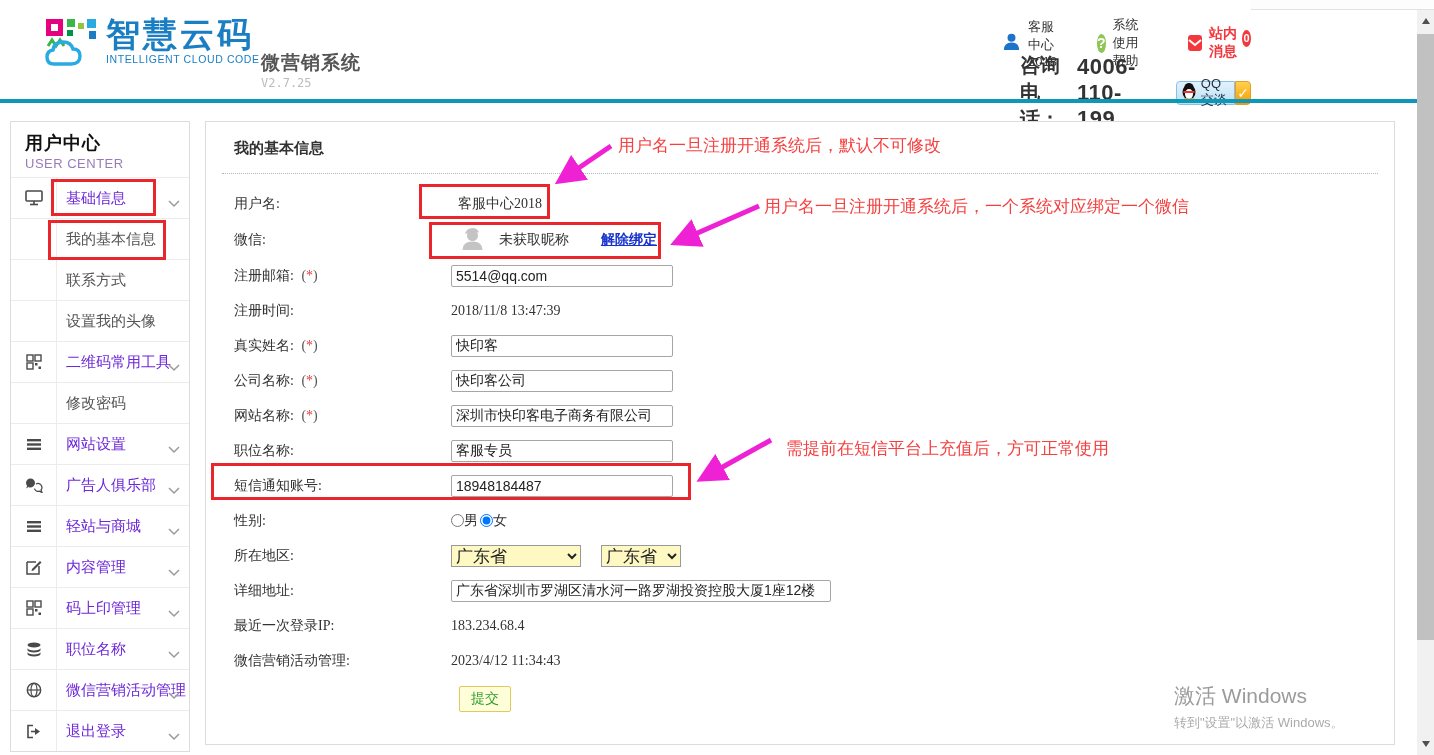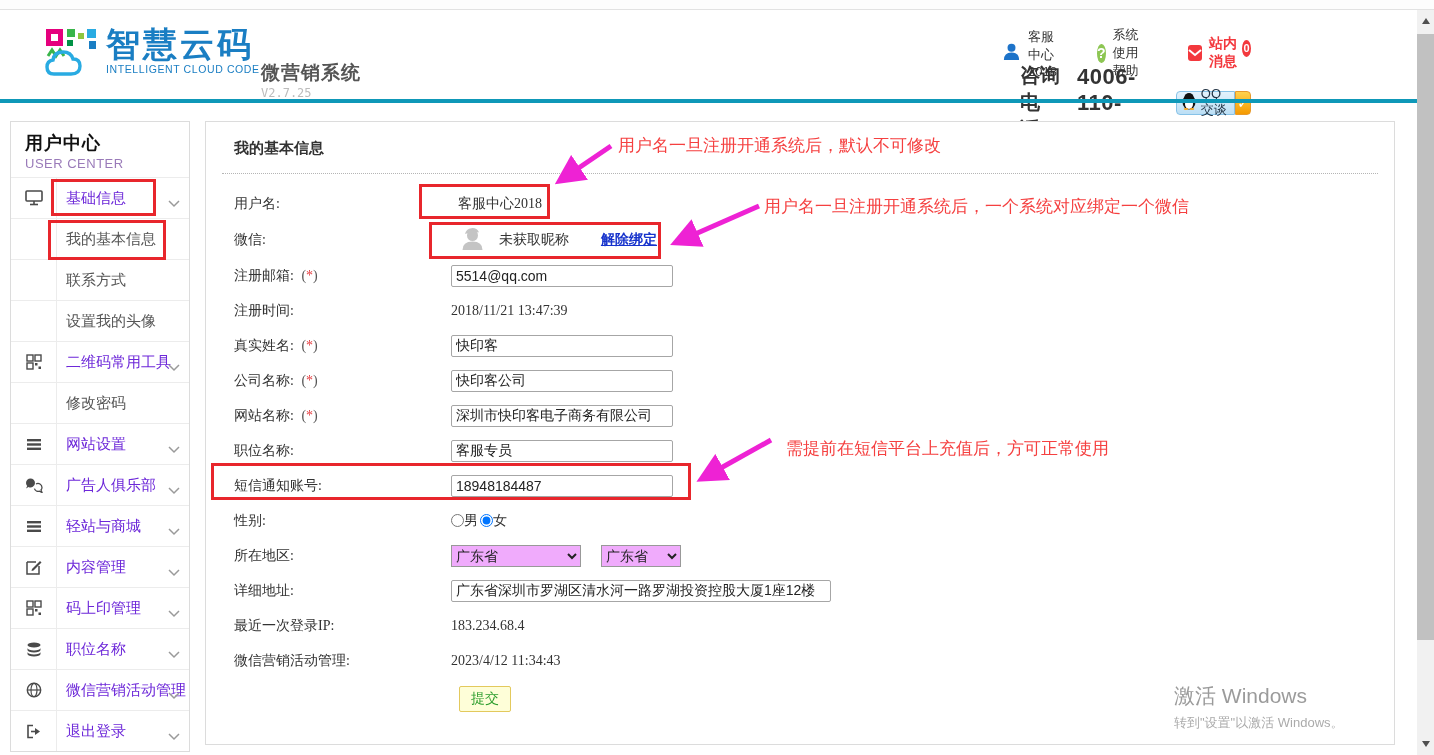--- a/index.html
+++ b/index.html
@@ -4,21 +4,21 @@
 <style>
   * { margin:0; padding:0; box-sizing:border-box; }
   html,body { width:1434px; height:755px; background:#fff; overflow:hidden;
               font-family:"Liberation Sans","DejaVu Sans",sans-serif; }
 
   
   .top-strip { position:absolute; left:0; top:0; width:1434px; height:10px;
                background:#fdfdfd; border-bottom:1px solid #e2e2e2; }
 
   
-  .header { position:absolute; left:0; top:10px; width:1251px; height:89px; background:#fff; }
+  .header { position:absolute; left:0; top:0; width:1251px; height:89px; background:#fff; }
   .logo-wrap { position:absolute; left:44px; top:16px; display:flex; align-items:flex-start; }
   .logo-text-block { margin-left:8px; }
   .logo-title { font-size:34px; font-weight:bold; color:#1a7ec3; letter-spacing:3px; line-height:36px; }
   .logo-sub { font-size:10.5px; font-weight:normal; color:#1a7ec3; letter-spacing:0.6px; margin-top:1px; }
   .product-wrap { position:absolute; left:253px; top:50px; display:flex; align-items:baseline;flex-direction:column; }
   .product-name { font-size:19px; font-weight:bold; color:#555; letter-spacing:1px; }
   .product-version { font-size:12px; color:#bcbcbc; margin-left:8px; font-family:"DejaVu Sans Mono",monospace; }
 
   .hdr-row1 { position:absolute; left:1002px; top:16px; display:flex; align-items:center; }
   .hdr-item { display:flex; align-items:center; margin-right:40px; cursor:pointer; }
@@ -79,21 +79,21 @@
   .ipt { width:222px; height:22px; border:1px solid #a6a6a6; border-radius:2px; padding:1px 4px;
          font-size:14px; color:#222; background:#fff; }
   .ipt-wide { width:380px; }
   .uname-val { padding-left:7px; }
   .wx-nick { margin-left:13px; }
   .wx-link { margin-left:32px; font-size:14px; font-weight:bold; color:#1733cc;
              text-decoration:underline; font-family:"Liberation Serif","DejaVu Serif",serif; cursor:pointer; }
   .radio-group { display:flex; align-items:center; }
   .radio-group input { margin:0; }
   .radio-group .static-value { margin-right:2px; }
-  .sel { height:22px; border:1px solid #999; background:#f0abfc; font-size:14px; color:#222; }
+  .sel { height:22px; border:1px solid #999; background:#fef9c3; font-size:17px; color:#222; }
   .sel1 { width:130px; }
   .sel2 { width:80px; margin-left:20px; }
   .submit-row { margin-top:8px; padding-left:253px; }
   .submit-btn { padding:3px 11px; font-size:14px; color:#2e9e2e; background:#fefed8;
                 border:1px solid #e3c95d; border-radius:2px; cursor:pointer; }
 
   .red-user   { position:absolute; left:213px; top:62px;  width:131px; height:35px;
                 border:3px solid #e8262c; pointer-events:none; z-index:5; }
   .red-wechat { position:absolute; left:223px; top:100px; width:232px; height:37px;
                 border:3px solid #e8262c; pointer-events:none; z-index:5; }
@@ -416,21 +416,21 @@
     <div class="row">
       <span class="lbl">
         <span>注册邮箱:</span>
         <span class="req"><span>(</span><span class="star">*</span><span>)</span></span>
       </span>
       <input class="ipt" value="5514@qq.com" style="">
     </div>
 
     <div class="row">
       <span class="lbl">注册时间:</span>
-      <span class="static-value">2018/11/21 13:47:39</span>
+      <span class="static-value">2018/11/8 13:47:39</span>
     </div>
 
     <div class="row">
       <span class="lbl">
         <span>真实姓名:</span>
         <span class="req"><span>(</span><span class="star">*</span><span>)</span></span>
       </span>
       <input class="ipt" value="快印客" style="">
     </div>
 

